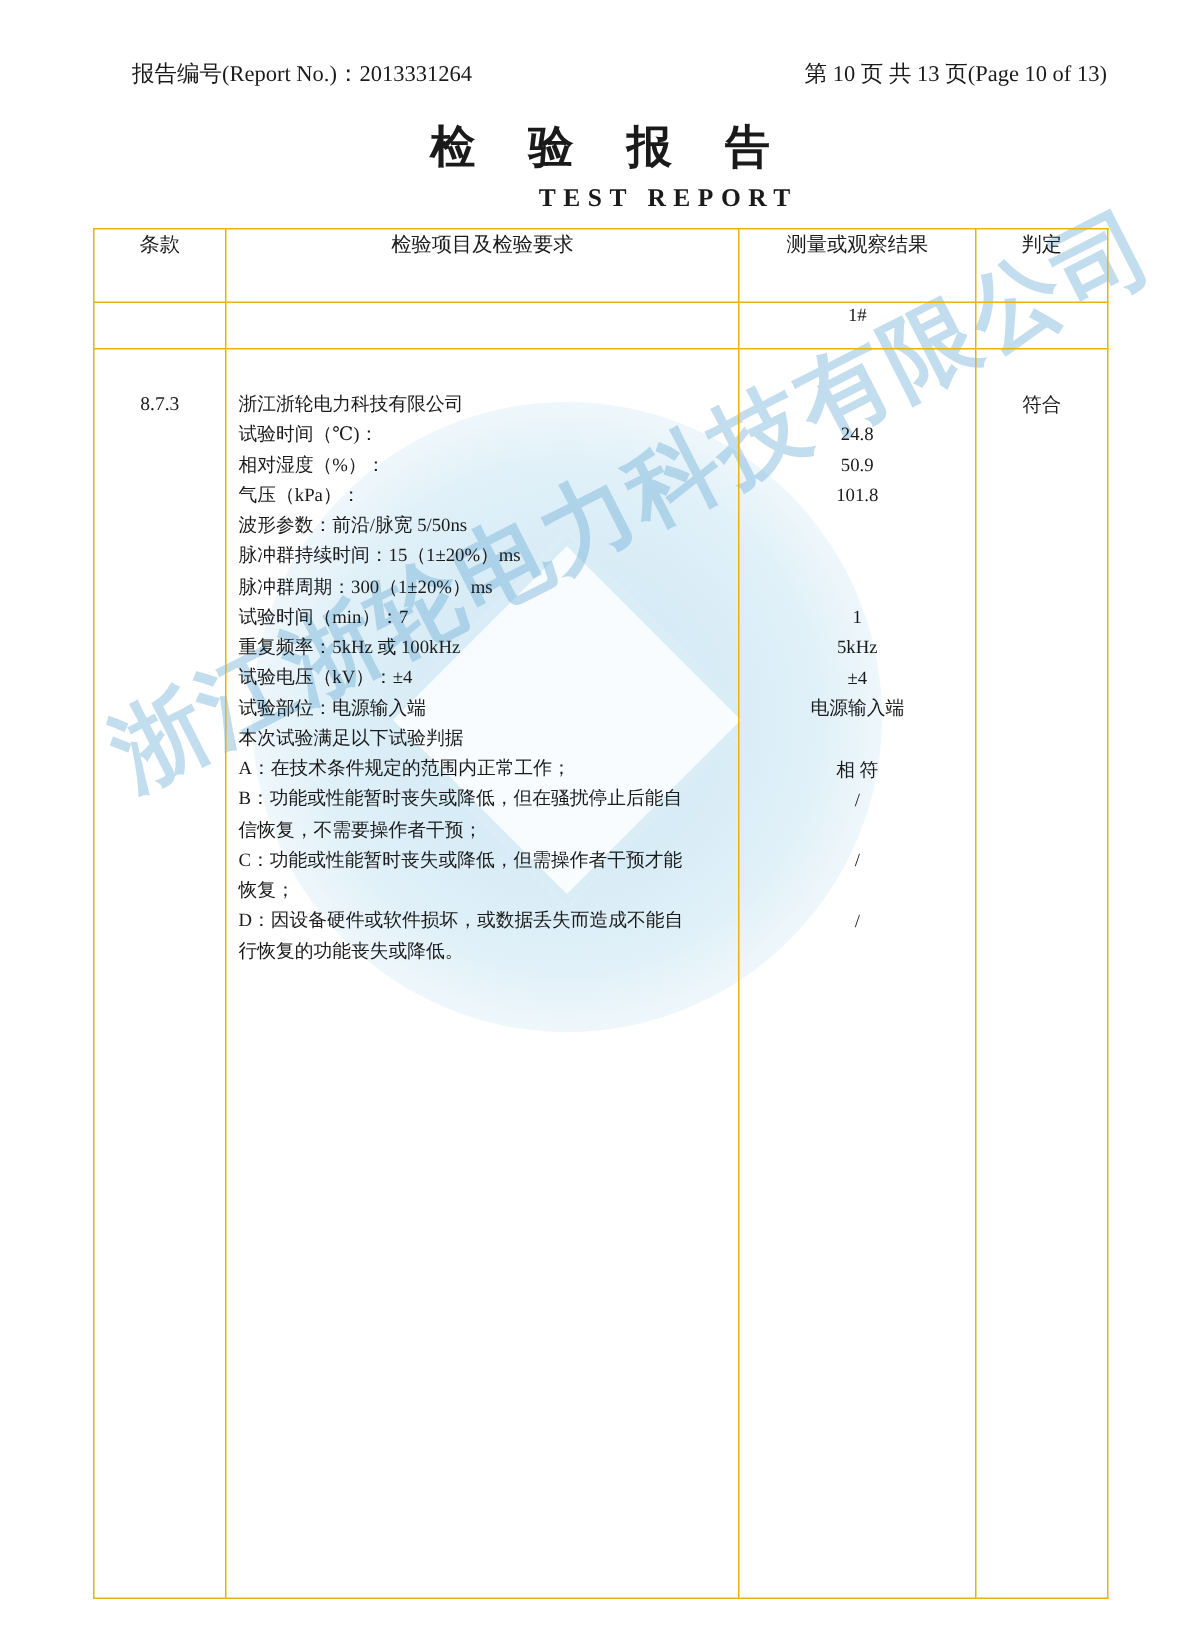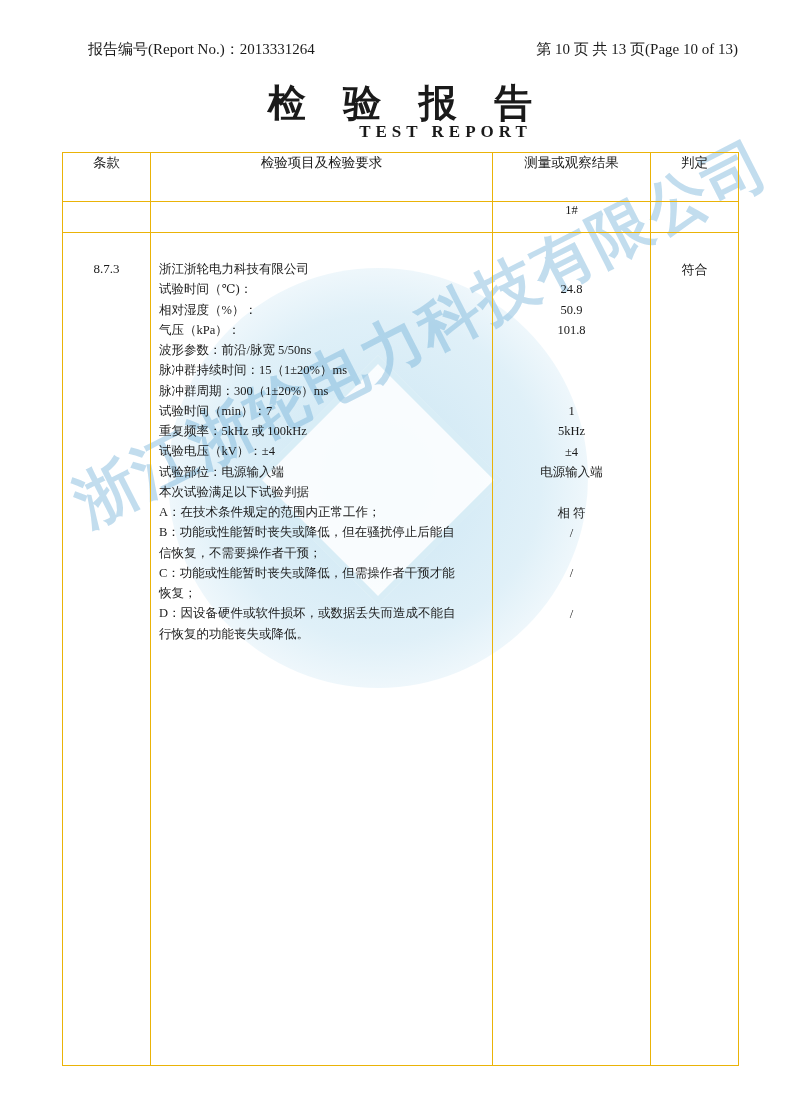--- a/index.html
+++ b/index.html
@@ -81,21 +81,21 @@
   .header-left { white-space: nowrap; }
   .header-right { white-space: nowrap; }
 
   
   .title-cn {
     position: absolute;
     top: 78px;
     left: 0;
     width: 800px;
     text-align: center;
-    font-size: 38px;
+    font-size: 30px;
     font-weight: bold;
     letter-spacing: 14px;
     text-indent: 14px;
     z-index: 2;
   }
   .title-en {
     position: absolute;
     top: 122px;
     left: 0;
     width: 800px;

